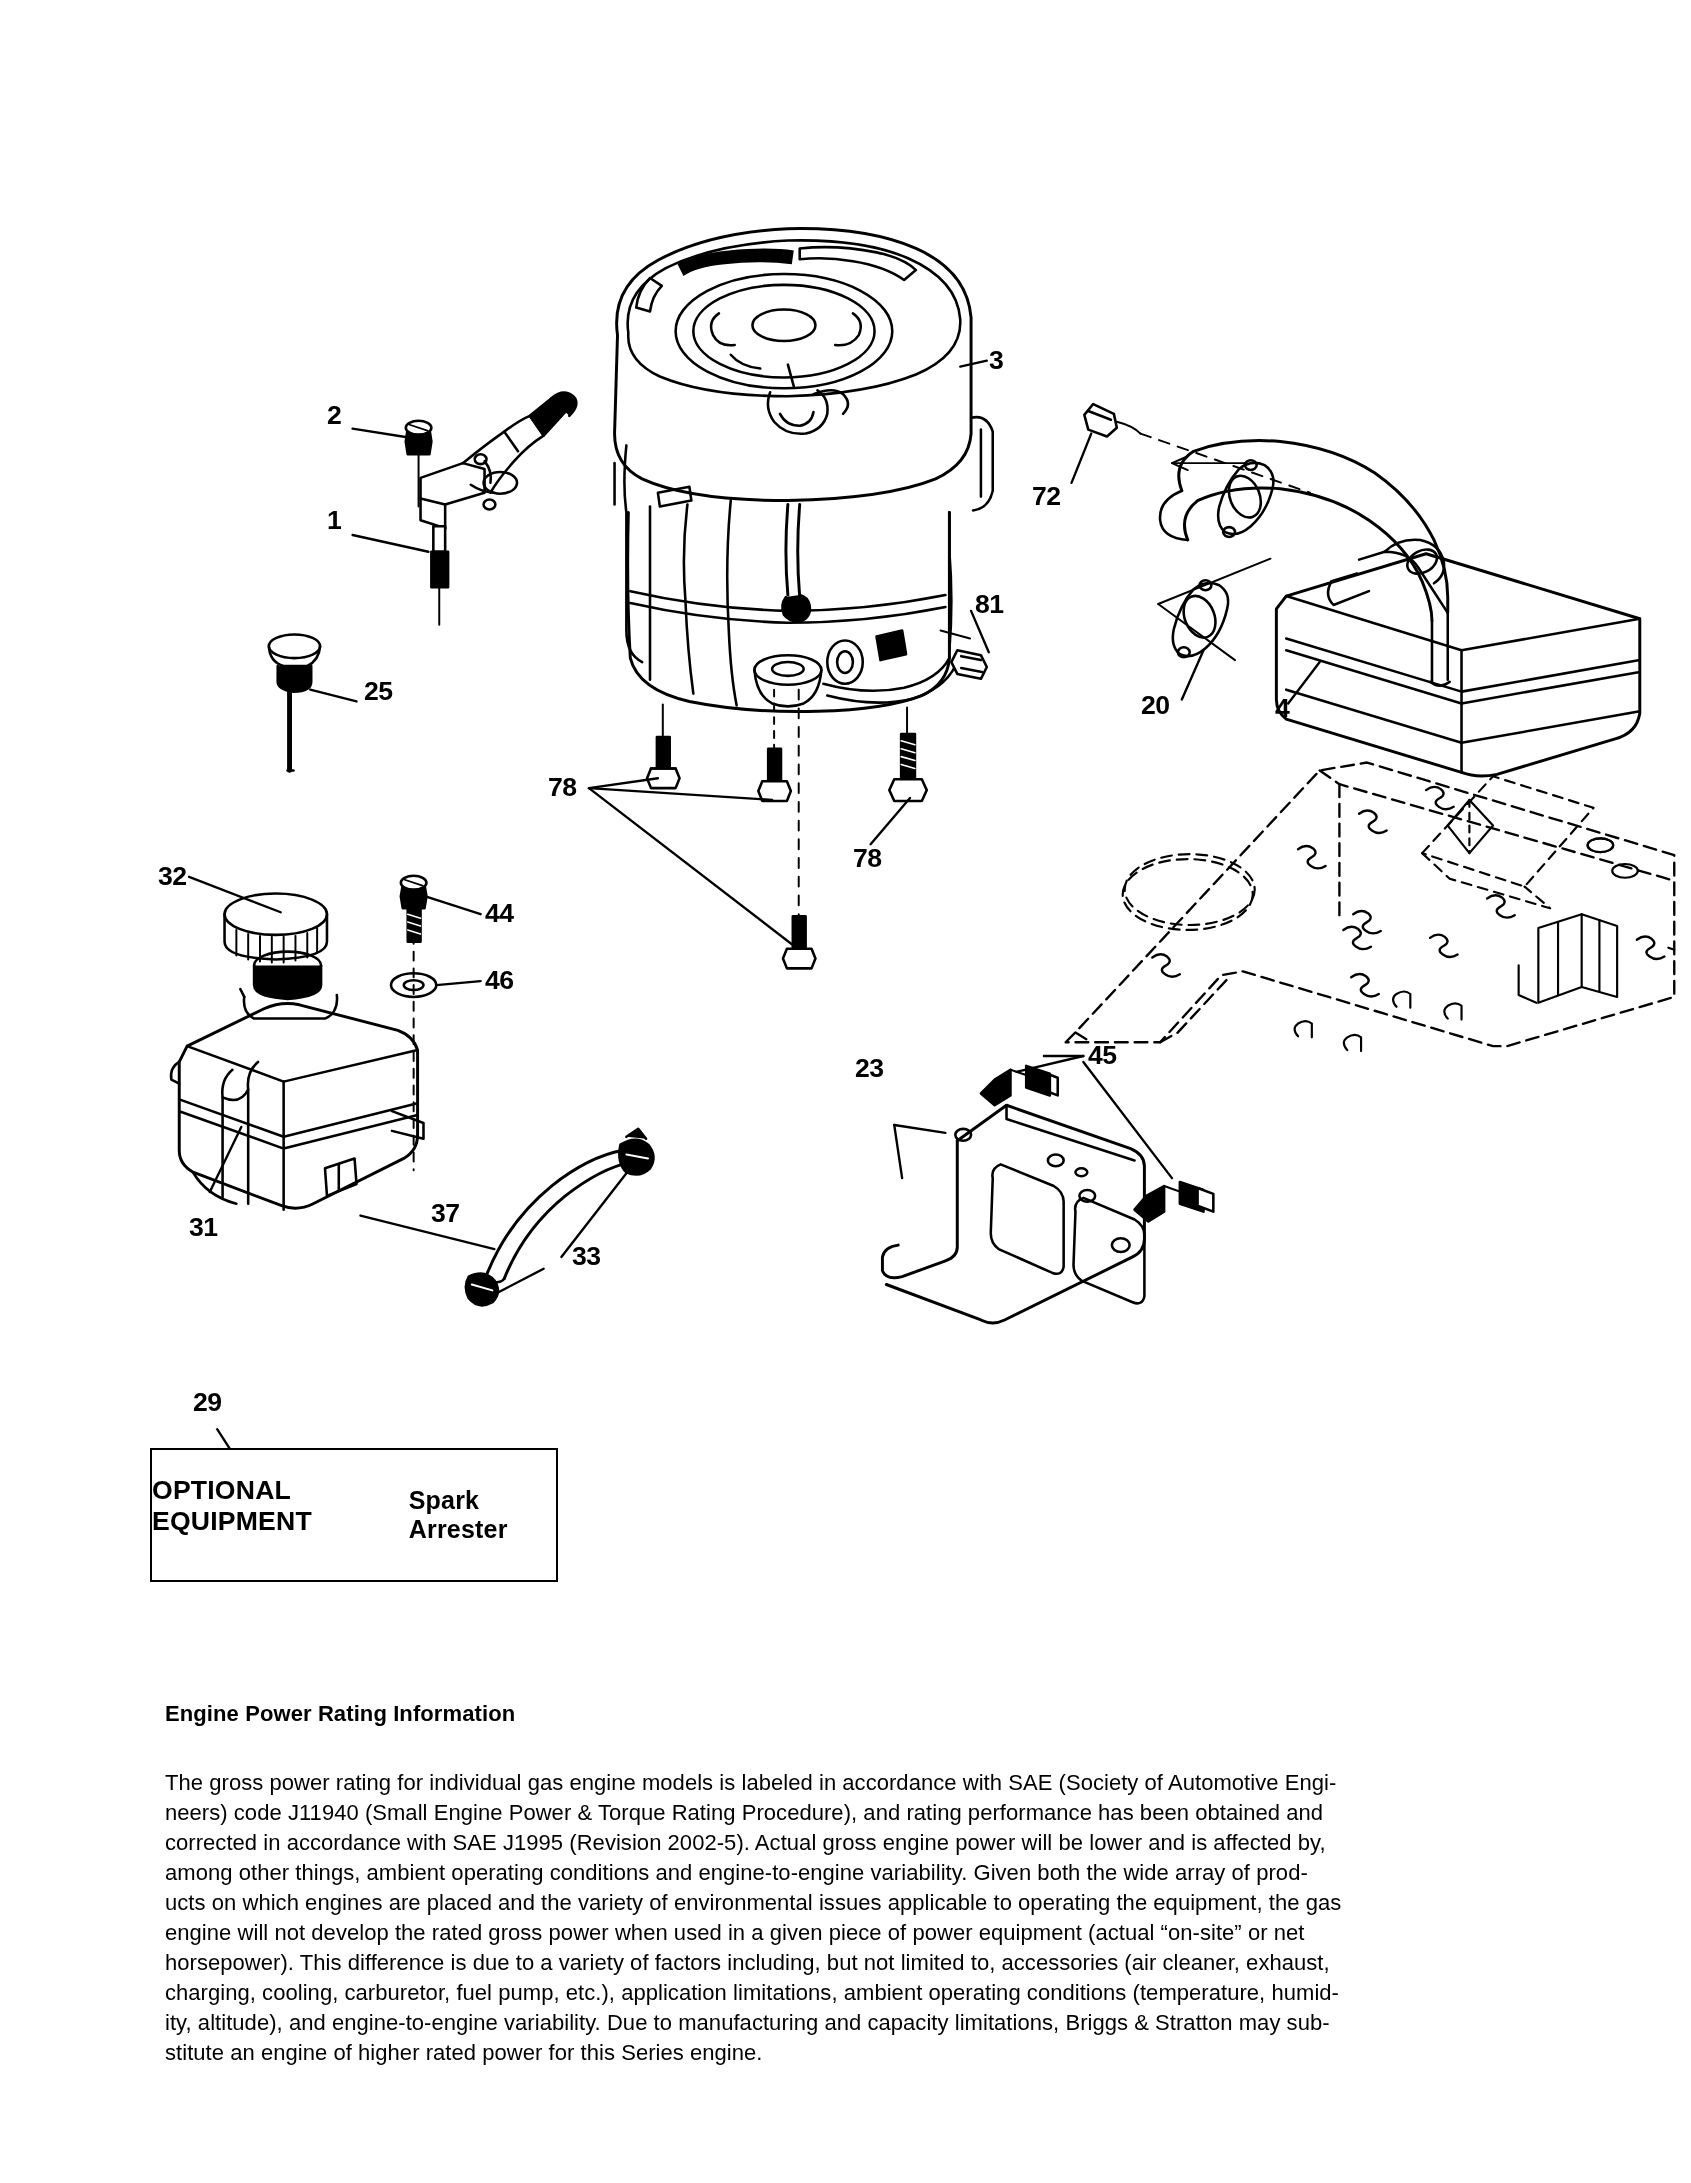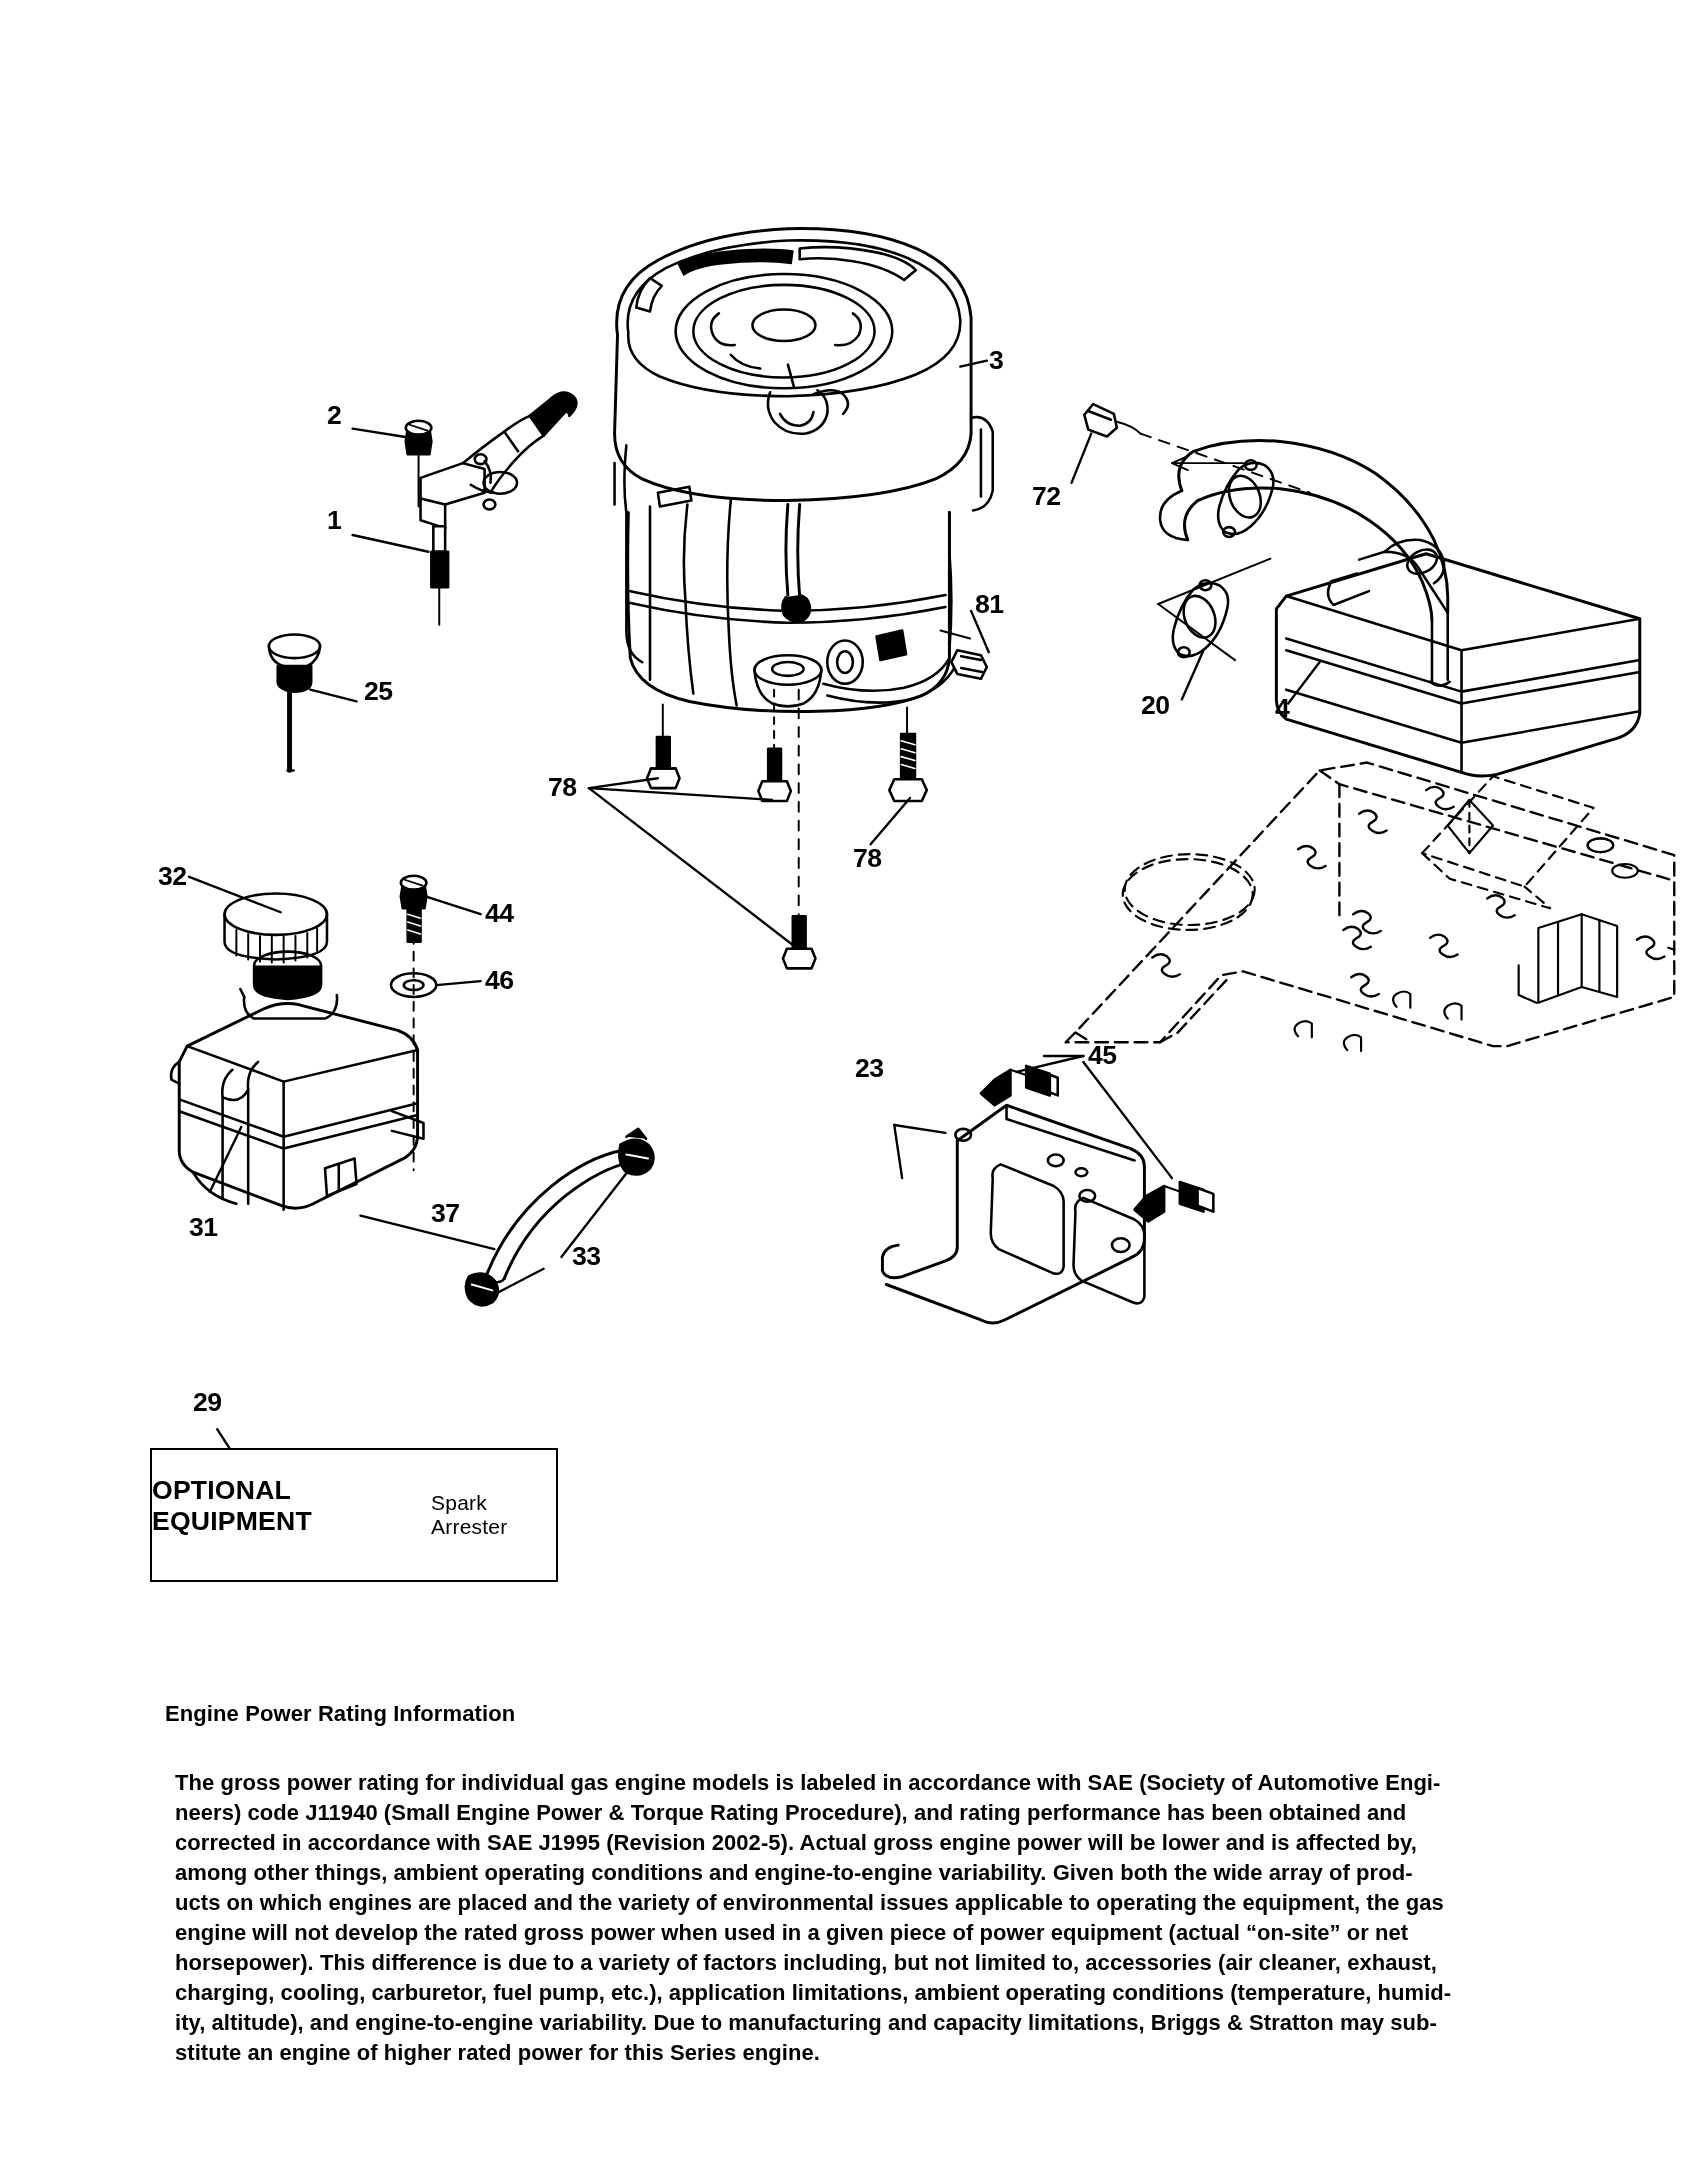--- a/index.html
+++ b/index.html
@@ -53,43 +53,43 @@
     align-items: center;
     justify-content: center;
   }
   #optional-box .oe-title {
     font-size: 26.6px;
     font-weight: bold;
     letter-spacing: 0.2px;
     margin-bottom: 17.7px;
   }
   #optional-box .oe-sub {
-    font-size: 21px;
-    font-weight: normal;
+    font-size: 25px;
+    font-weight: bold;
     letter-spacing: 0.2px;
   }
 
   
   #power-rating {
     position: absolute;
     left: 165px;
     top: 1701px;
     width: 1434px;
   }
   #power-rating .pr-heading {
     font-size: 22px;
     font-weight: bold;
     margin: 0 0 41px 0;
     letter-spacing: 0.1px;
   }
   #power-rating .pr-body {
     font-size: 22px;
-    font-weight: bold;
+    font-weight: normal;
     line-height: 30px;
-    margin: 10px;
+    margin: 0;
     letter-spacing: 0.05px;
     white-space: pre-line;
   }
 </style>
 </head>
 <body>
 
 <div id="page">
 
   <div id="diagram-layer">

